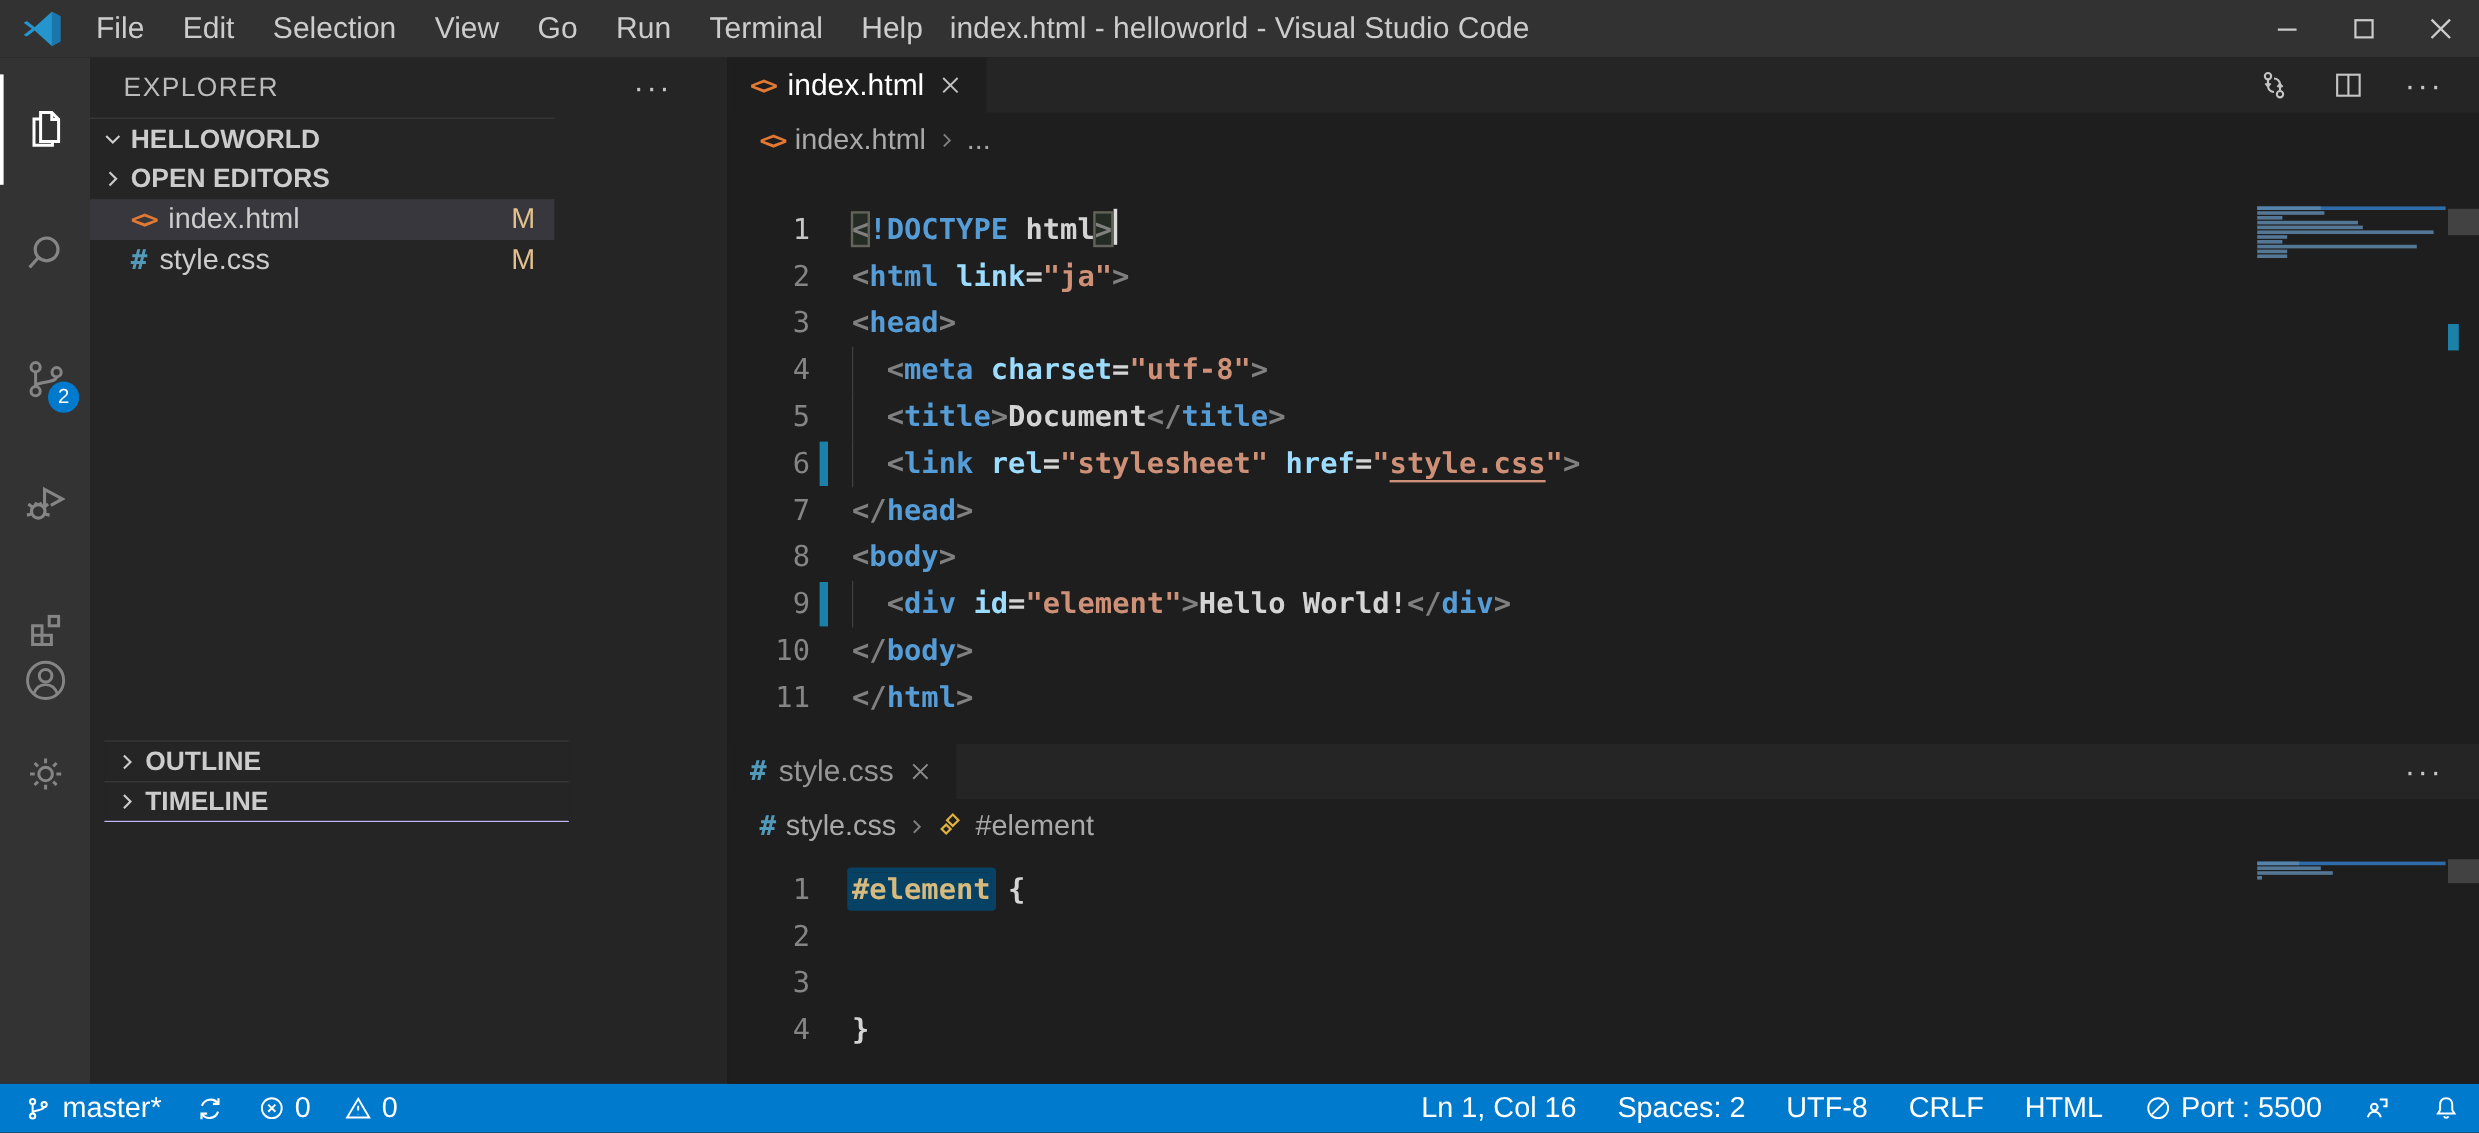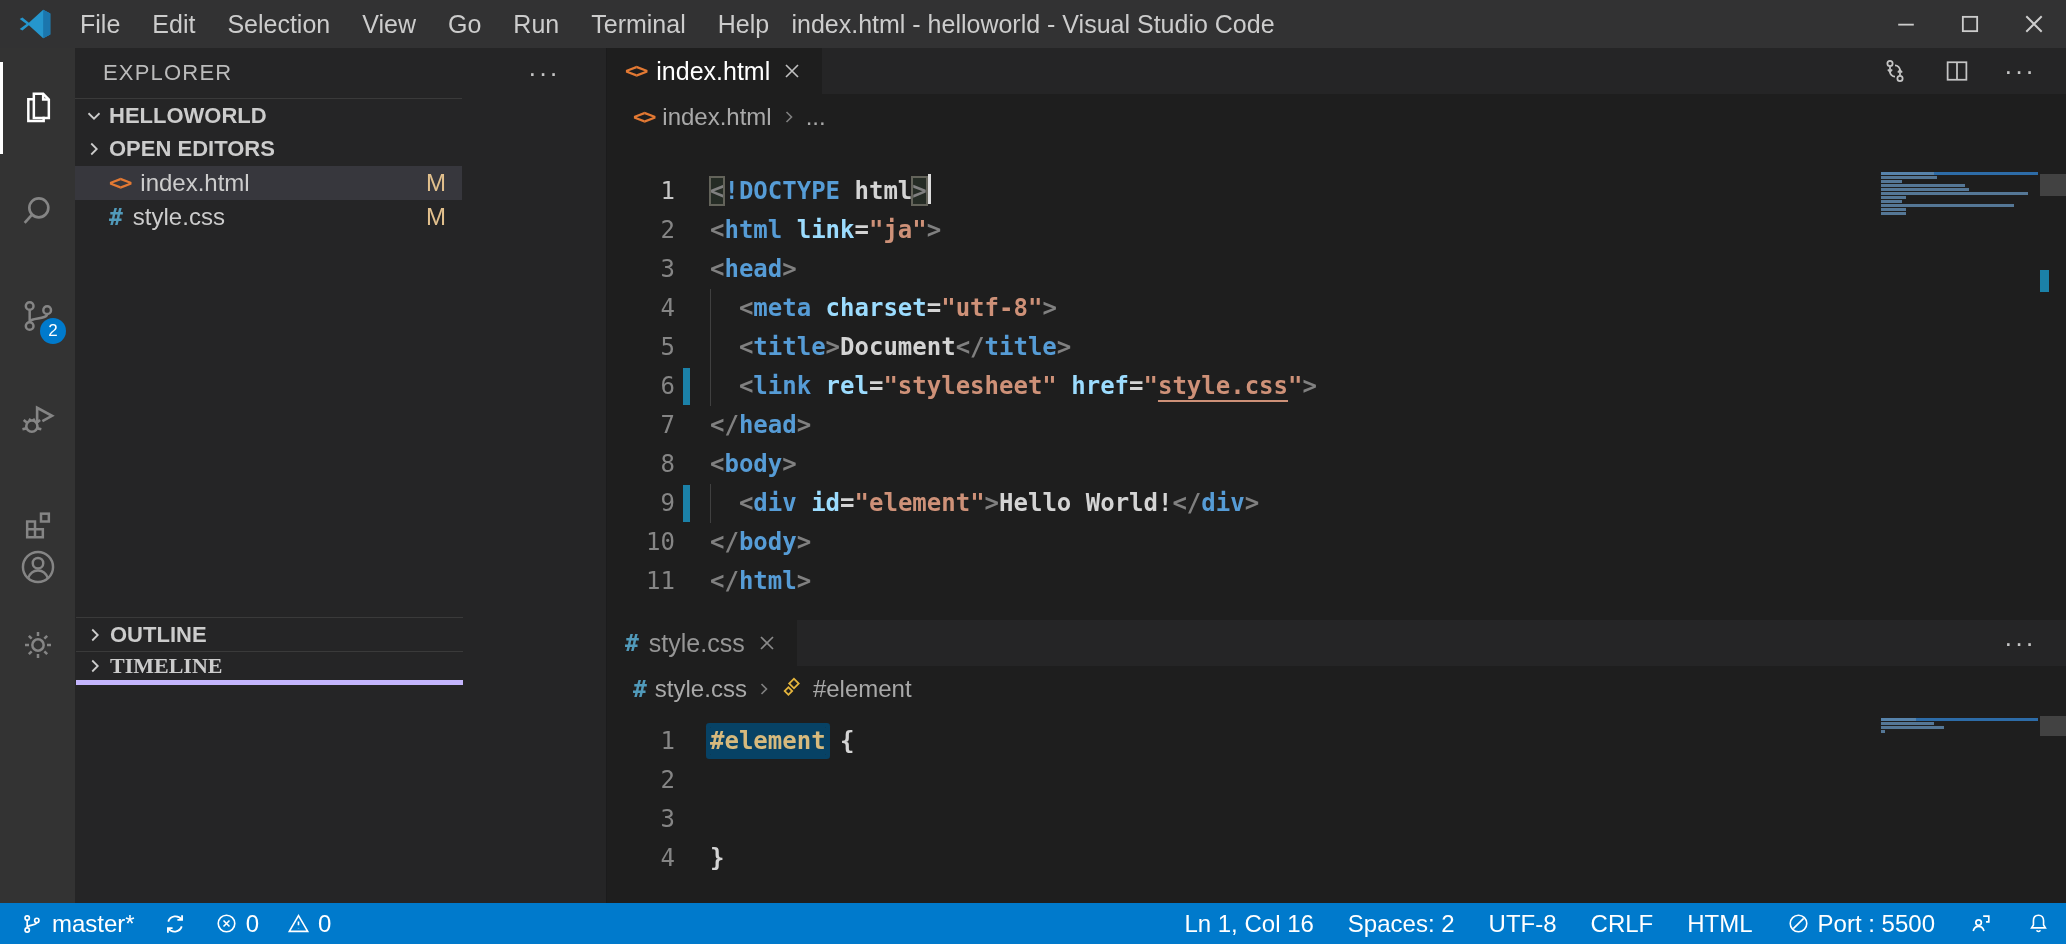--- a/index.html
+++ b/index.html
@@ -40,21 +40,21 @@
   .section-row{height:34px;display:flex;align-items:center;gap:4px;padding-left:8px;
                font-weight:bold;font-size:22px;color:#cccccc;}
   .section-row .chev{display:flex;color:#cccccc;}
   .row-sep{border-top:1px solid #3a3a3a;}
   .file-row{height:34px;display:flex;align-items:center;gap:10px;padding-left:34px;font-size:24px;color:#cccccc;}
   .file-row.selected{background:var(--selected_row_bg);}
   .file-glyph{font-family:"DejaVu Sans Mono",monospace;font-weight:bold;}
   .file-glyph.html{color:var(--html_icon);font-size:21px;letter-spacing:-2px;}
   .file-glyph.css{color:var(--css_icon);font-size:23px;}
   .mod-badge{margin-left:auto;margin-right:16px;color:var(--modified_badge);font-size:24px;}
-  .section-abs{position:absolute;left:1px;width:387px;background:var(--sidebar_bg);}
+  .section-abs{position:absolute;left:12px;width:387px;background:var(--sidebar_bg);}
   
   .editors{flex:1;display:flex;flex-direction:column;min-width:0;}
   .pane{position:relative;background:var(--editor_bg);}
   .pane-top{height:572px;flex:0 0 572px;}
   .pane-bottom{flex:1;}
   .tabbar{height:46px;background:var(--tabbar_bg);display:flex;align-items:stretch;}
   .tab{display:flex;align-items:center;gap:10px;padding:0 18px;background:var(--editor_bg);font-size:25px;color:#ffffff;}
   .pane-bottom .tab{color:#969696;}
   .tab-close{display:flex;color:#c0c0c0;}
   .pane-bottom .tab-close{color:#8a8a8a;}
@@ -245,21 +245,21 @@
           </div>
       </div>
       <div class="section-row section-abs row-sep" style="top:569px;">
         <span class="chev">
           <svg width="22" height="22" viewBox="0 0 16 16" fill="none" stroke="currentColor" stroke-width="1.3">
               <path d="M6 4l4 4-4 4"></path>
             </svg>
         </span>
         <span>OUTLINE</span>
       </div>
-      <div class="section-row section-abs row-sep" style="top:603px;border-bottom:5px solid #c4b5fd;font-family:Liberation Serif, serif;">
+      <div class="section-row section-abs row-sep" style="top:603px;border-bottom:1px solid #c4b5fd;">
         <span class="chev">
           <svg width="22" height="22" viewBox="0 0 16 16" fill="none" stroke="currentColor" stroke-width="1.3">
               <path d="M6 4l4 4-4 4"></path>
             </svg>
         </span>
         <span>TIMELINE</span>
       </div>
     </aside>
 
     <main class="editors">

